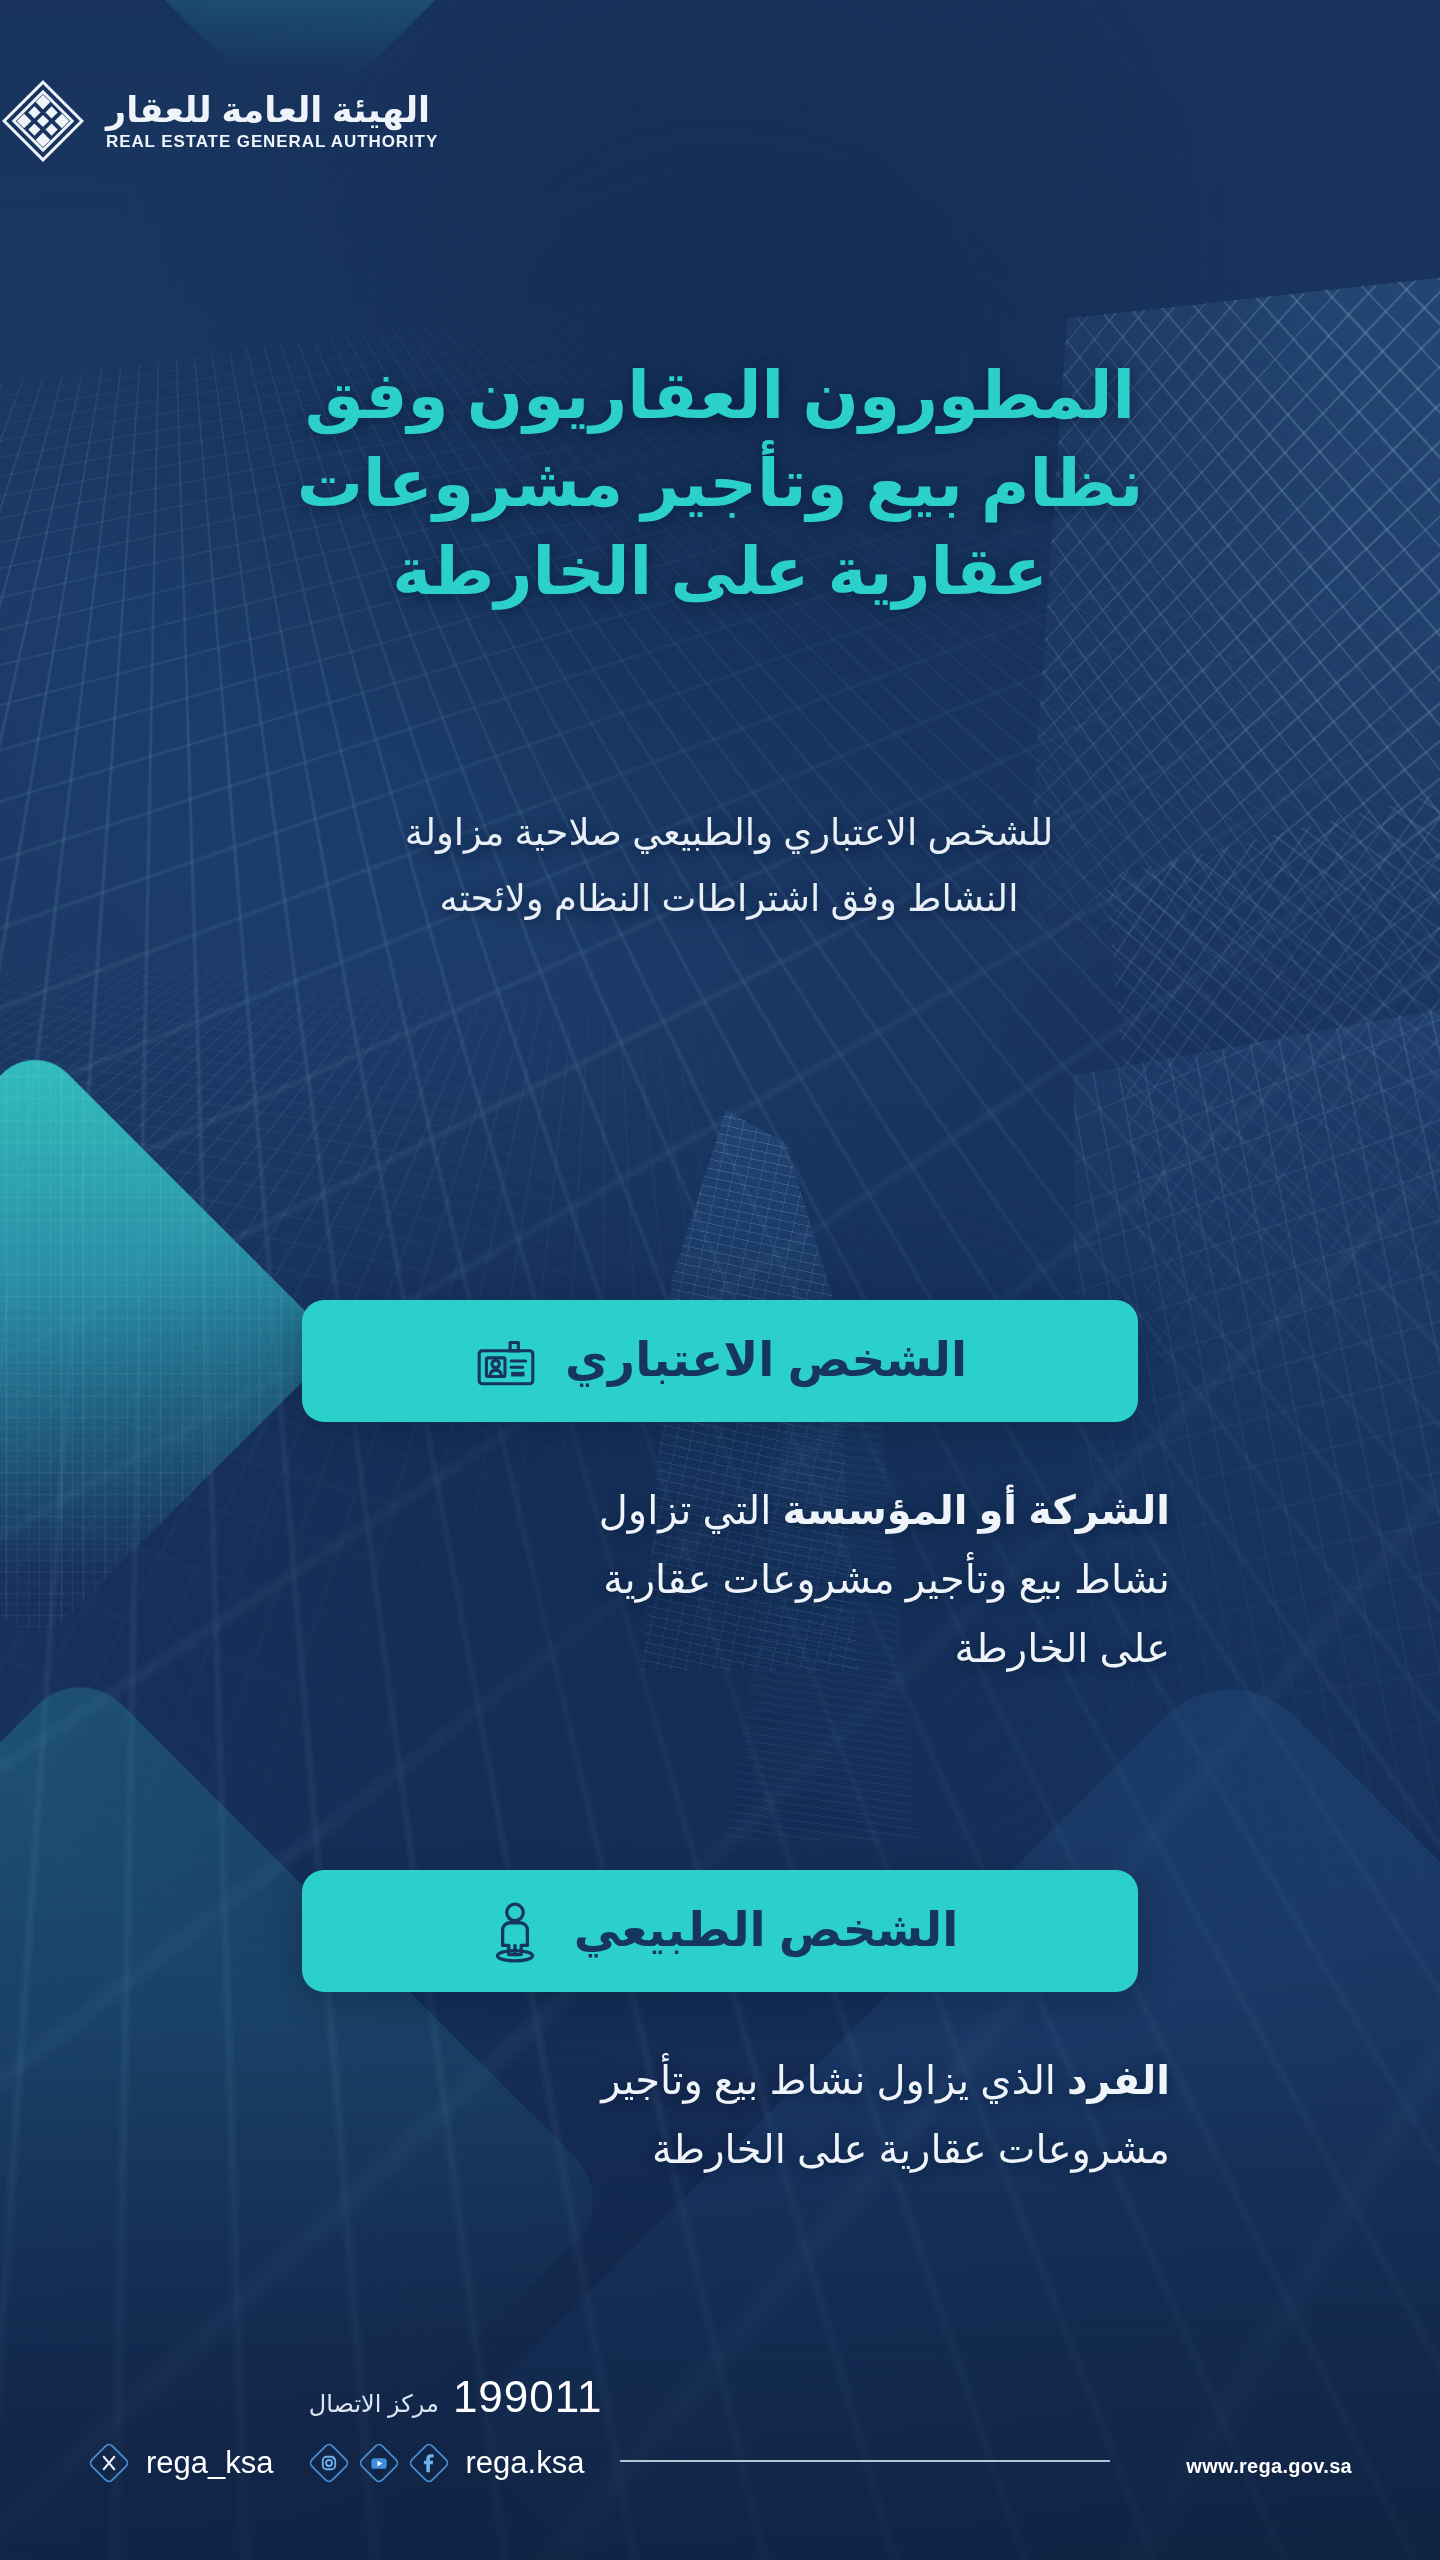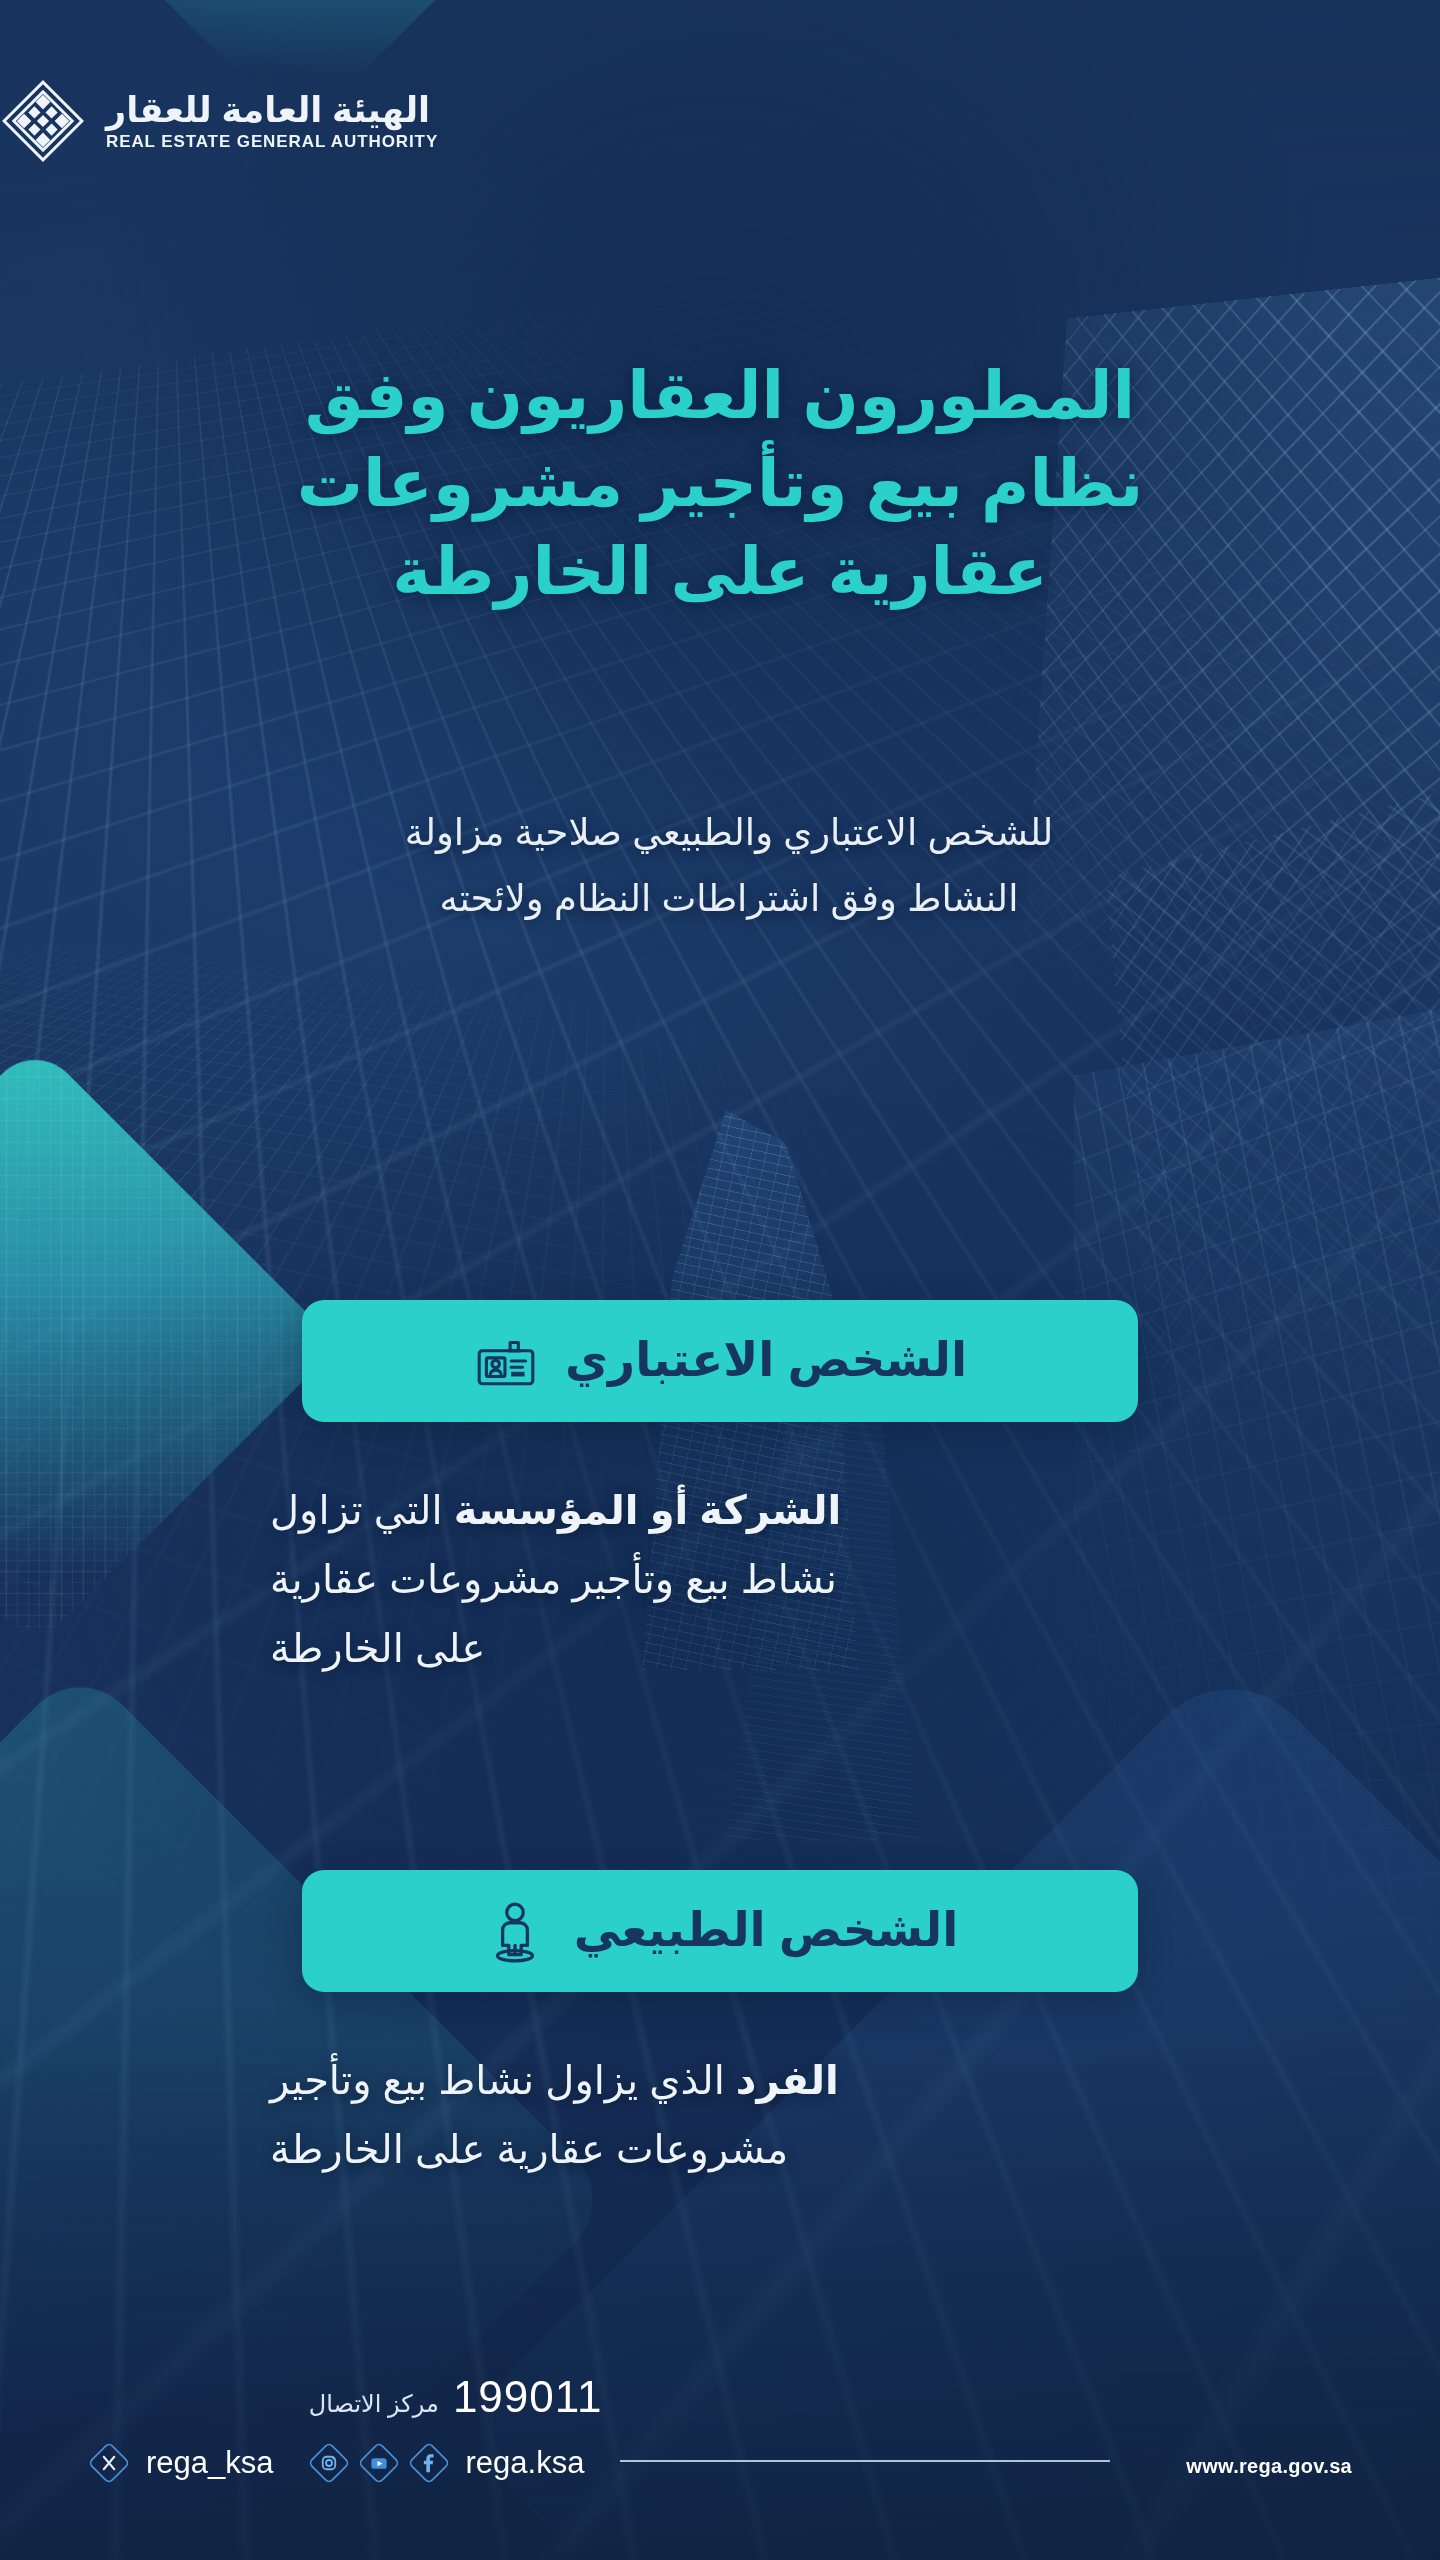--- a/index.html
+++ b/index.html
@@ -266,21 +266,21 @@
     font-weight: 700;
     letter-spacing: 0;
     line-height: 1;
     padding-bottom: 4px;
   }
   .pill-icon { width: 66px; height: 66px; flex: 0 0 auto; display: block; }
 
   .section-body {
     margin: 54px auto 0;
     width: 900px;
-    text-align: left;
+    text-align: right;
     color: #eef4fa;
     font-size: 40px;
     line-height: 1.72;
     font-weight: 400;
     text-shadow: 0 2px 12px rgba(5,22,46,.55);
   }
   .section-body b { font-weight: 700; }
 
   
   .footer {

